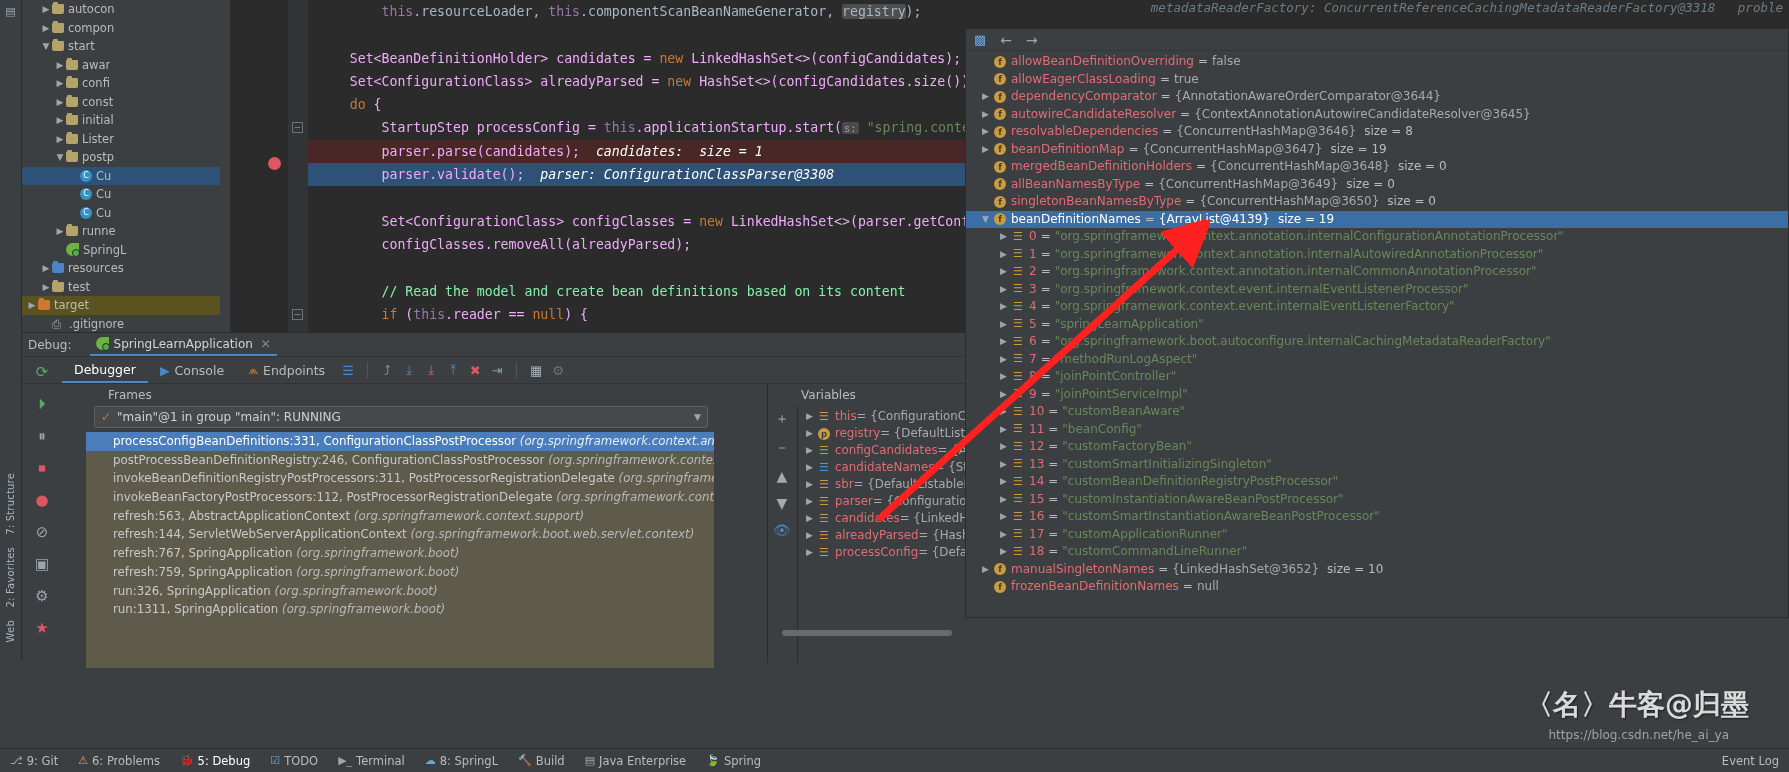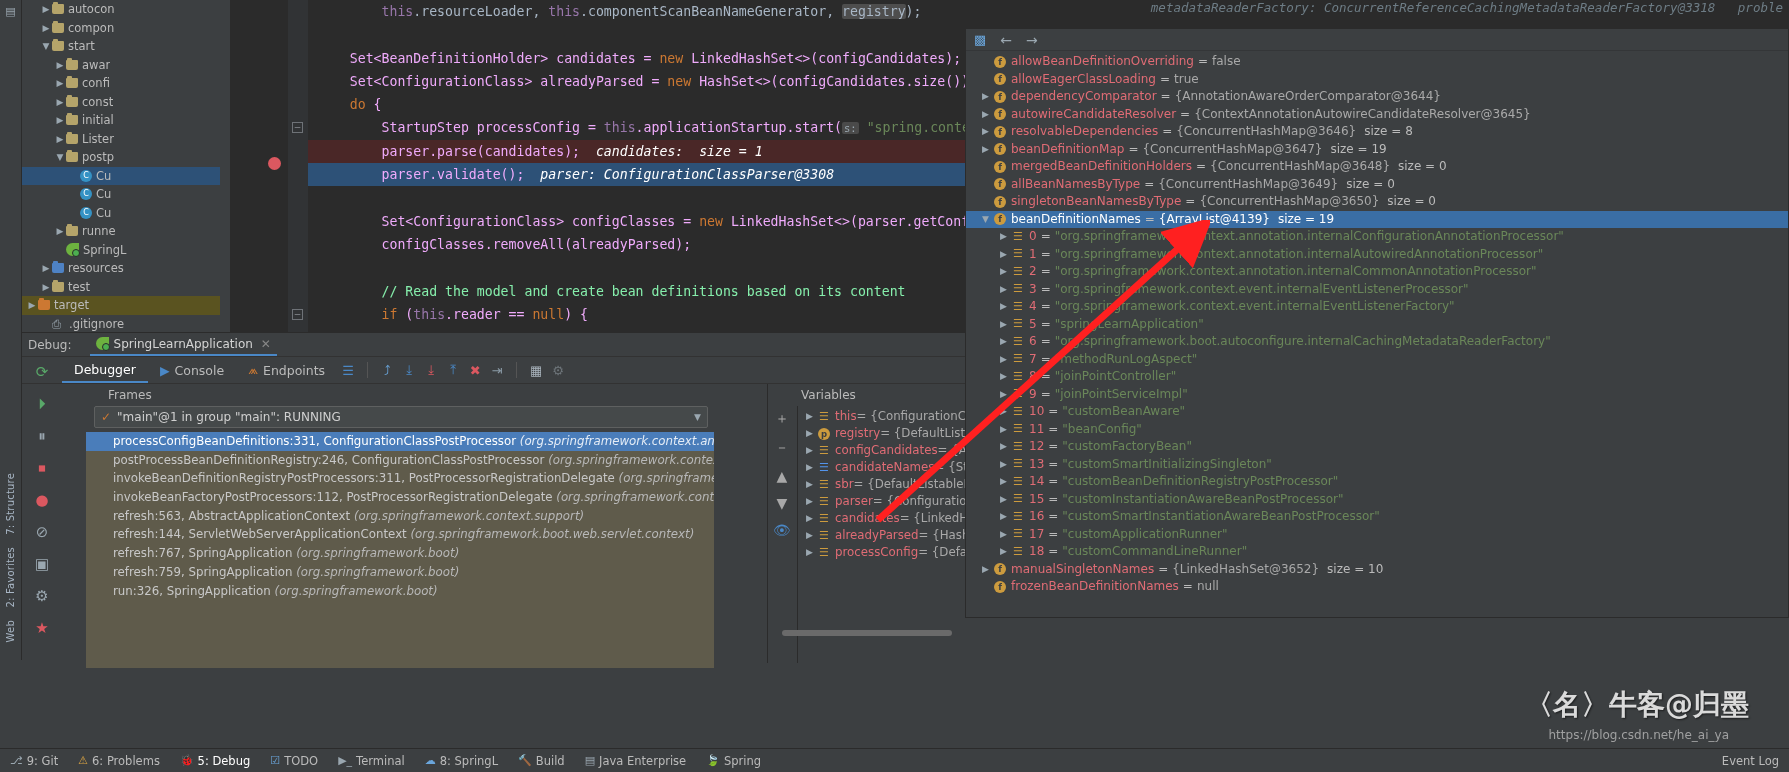--- a/index.html
+++ b/index.html
@@ -463,20 +463,21 @@
         <div id="frame-rows">
             <div class="frame-row active"><span>processConfigBeanDefinitions:331, ConfigurationClassPostProcessor </span><span class="frame-pkg">(org.springframework.context.annotation)</span></div>
             <div class="frame-row"><span>postProcessBeanDefinitionRegistry:246, ConfigurationClassPostProcessor </span><span class="frame-pkg">(org.springframework.context.annotation)</span></div>
             <div class="frame-row"><span>invokeBeanDefinitionRegistryPostProcessors:311, PostProcessorRegistrationDelegate </span><span class="frame-pkg">(org.springframework.context.support)</span></div>
             <div class="frame-row"><span>invokeBeanFactoryPostProcessors:112, PostProcessorRegistrationDelegate </span><span class="frame-pkg">(org.springframework.context.support)</span></div>
             <div class="frame-row"><span>refresh:563, AbstractApplicationContext </span><span class="frame-pkg">(org.springframework.context.support)</span></div>
             <div class="frame-row"><span>refresh:144, ServletWebServerApplicationContext </span><span class="frame-pkg">(org.springframework.boot.web.servlet.context)</span></div>
             <div class="frame-row"><span>refresh:767, SpringApplication </span><span class="frame-pkg">(org.springframework.boot)</span></div>
             <div class="frame-row"><span>refresh:759, SpringApplication </span><span class="frame-pkg">(org.springframework.boot)</span></div>
             <div class="frame-row"><span>run:326, SpringApplication </span><span class="frame-pkg">(org.springframework.boot)</span></div>
+            <div class="frame-row"><span>run:1311, SpringApplication </span><span class="frame-pkg">(org.springframework.boot)</span></div>
           </div>
       </div>
     </div>
 
     <div class="vars-pane">
       <div class="vars-divider"></div>
       <div class="pane-title" style="padding-left:34px">Variables</div>
       <div class="vars-toolcol">
         <div class="vtool">＋</div>
         <div class="vtool">－</div>

